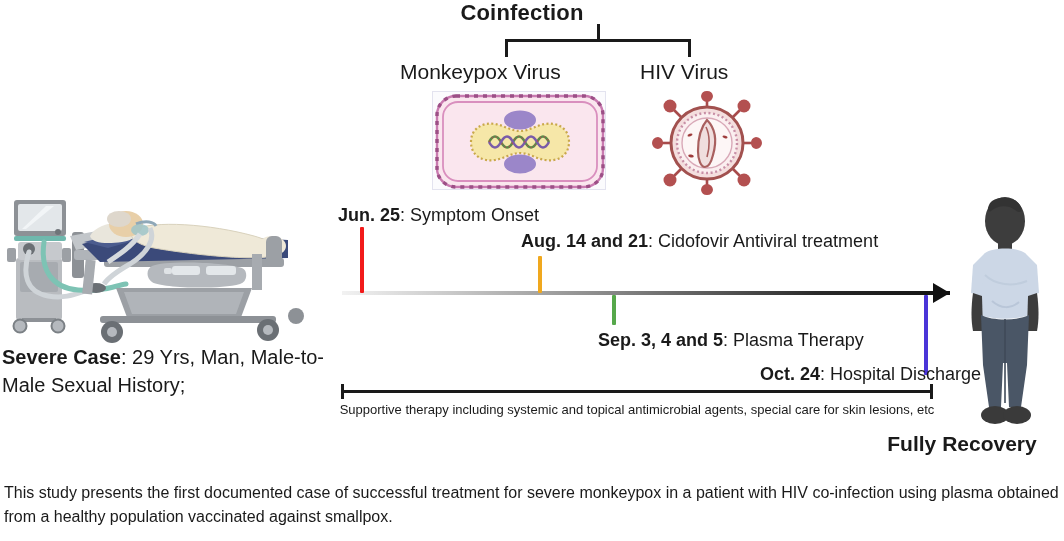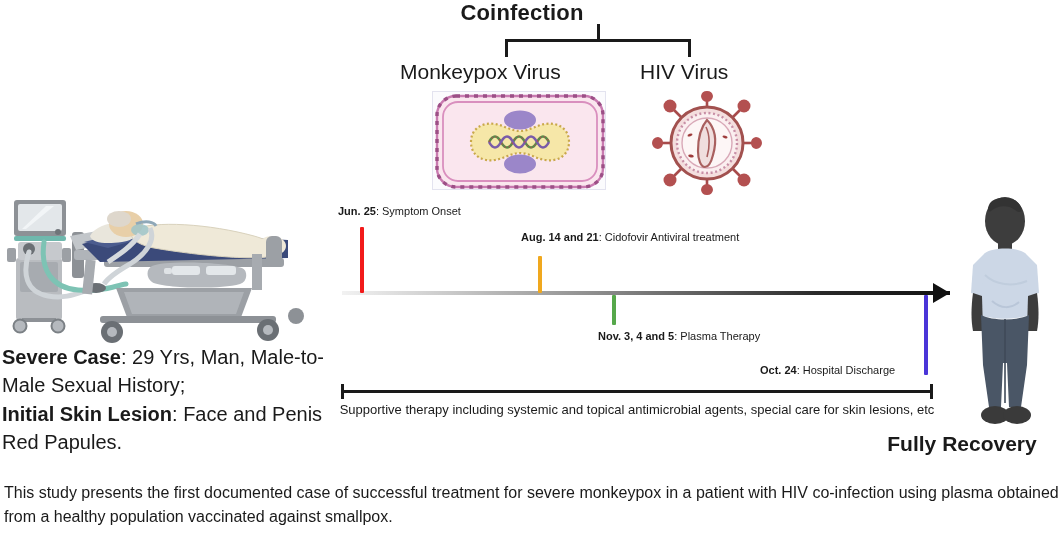--- a/index.html
+++ b/index.html
@@ -33,21 +33,21 @@
   
   #case-caption{left:2px;top:343px;width:336px;font-size:20px;line-height:1.42;white-space:normal;}
 
   
   #timeline-axis{left:342px;top:291px;width:608px;height:4px;
       background:linear-gradient(to right,#f2f2f2 0%,#c9c9c9 18%,#7d7d7d 48%,#2a2a2a 78%,#111 100%);}
   #timeline-arrow{left:933px;top:283px;width:0;height:0;
       border-top:10px solid transparent;border-bottom:10px solid transparent;border-left:17px solid #111;}
 
   .tick{position:absolute;width:4px;border-radius:1px;}
-  .ev-label{position:absolute;font-size:11px;white-space:nowrap;}
+  .ev-label{position:absolute;font-size:18px;white-space:nowrap;}
 
   
   #support-bracket{left:341px;top:384px;width:592px;height:16px;}
   #support-bracket .bar{position:absolute;left:0;top:6px;width:592px;height:3px;background:#1a1a1a;}
   #support-bracket .cap{position:absolute;top:0;width:3px;height:15px;background:#1a1a1a;}
   #support-bracket .cap.l{left:0;}
   #support-bracket .cap.r{right:0;}
   #support-text{left:336px;top:402px;width:602px;text-align:center;font-size:13px;line-height:1.3;white-space:normal;}
 
   
@@ -190,35 +190,32 @@
       <circle cx="264" cy="134" r="5" fill="#b5b9be"></circle>
       <circle cx="292" cy="120" r="8" fill="#8d9196"></circle>
     </g>
   </svg>
 </div>
 
 <div class="abs" id="case-caption">
   <div>
     <b>Severe Case</b><span>: 29 Yrs, Man, Male-to-Male Sexual History;</span>
   </div>
-  <div>
-    <b>Initial Skin Lesion</b><span>: Face and Penis Red Papules.</span>
-  </div>
 </div>
 
 <div class="abs" id="timeline-axis"></div>
 <div class="abs" id="timeline-arrow"></div>
 
 <div id="timeline-events">
     <div class="tick" style="left: 360px; top: 227px; height: 66px; background: rgb(242, 26, 26);"></div>
     <div class="ev-label" style="left: 338px; top: 205px;"><b>Jun. 25</b><span>: Symptom Onset</span></div>
     <div class="tick" style="left: 538px; top: 256px; height: 37px; background: rgb(240, 168, 30);"></div>
     <div class="ev-label" style="left: 521px; top: 231px;"><b>Aug. 14 and 21</b><span>: Cidofovir Antiviral treatment</span></div>
     <div class="tick" style="left: 612px; top: 295px; height: 30px; background: rgb(86, 168, 75);"></div>
-    <div class="ev-label" style="left: 598px; top: 330px;"><b>Nov. 3, 4 and 5</b><span>: Plasma Therapy</span></div>
+    <div class="ev-label" style="left: 598px; top: 330px;"><b>Sep. 3, 4 and 5</b><span>: Plasma Therapy</span></div>
     <div class="tick" style="left: 924px; top: 295px; height: 80px; background: rgb(74, 53, 216);"></div>
     <div class="ev-label" style="left: 760px; top: 364px;"><b>Oct. 24</b><span>: Hospital Discharge</span></div>
   </div>
 
 <div class="abs" id="support-bracket">
   <div class="bar"></div>
   <div class="cap l"></div>
   <div class="cap r"></div>
 </div>
 <div class="abs" id="support-text">Supportive therapy including systemic and topical antimicrobial agents, special care for skin lesions, etc</div>

